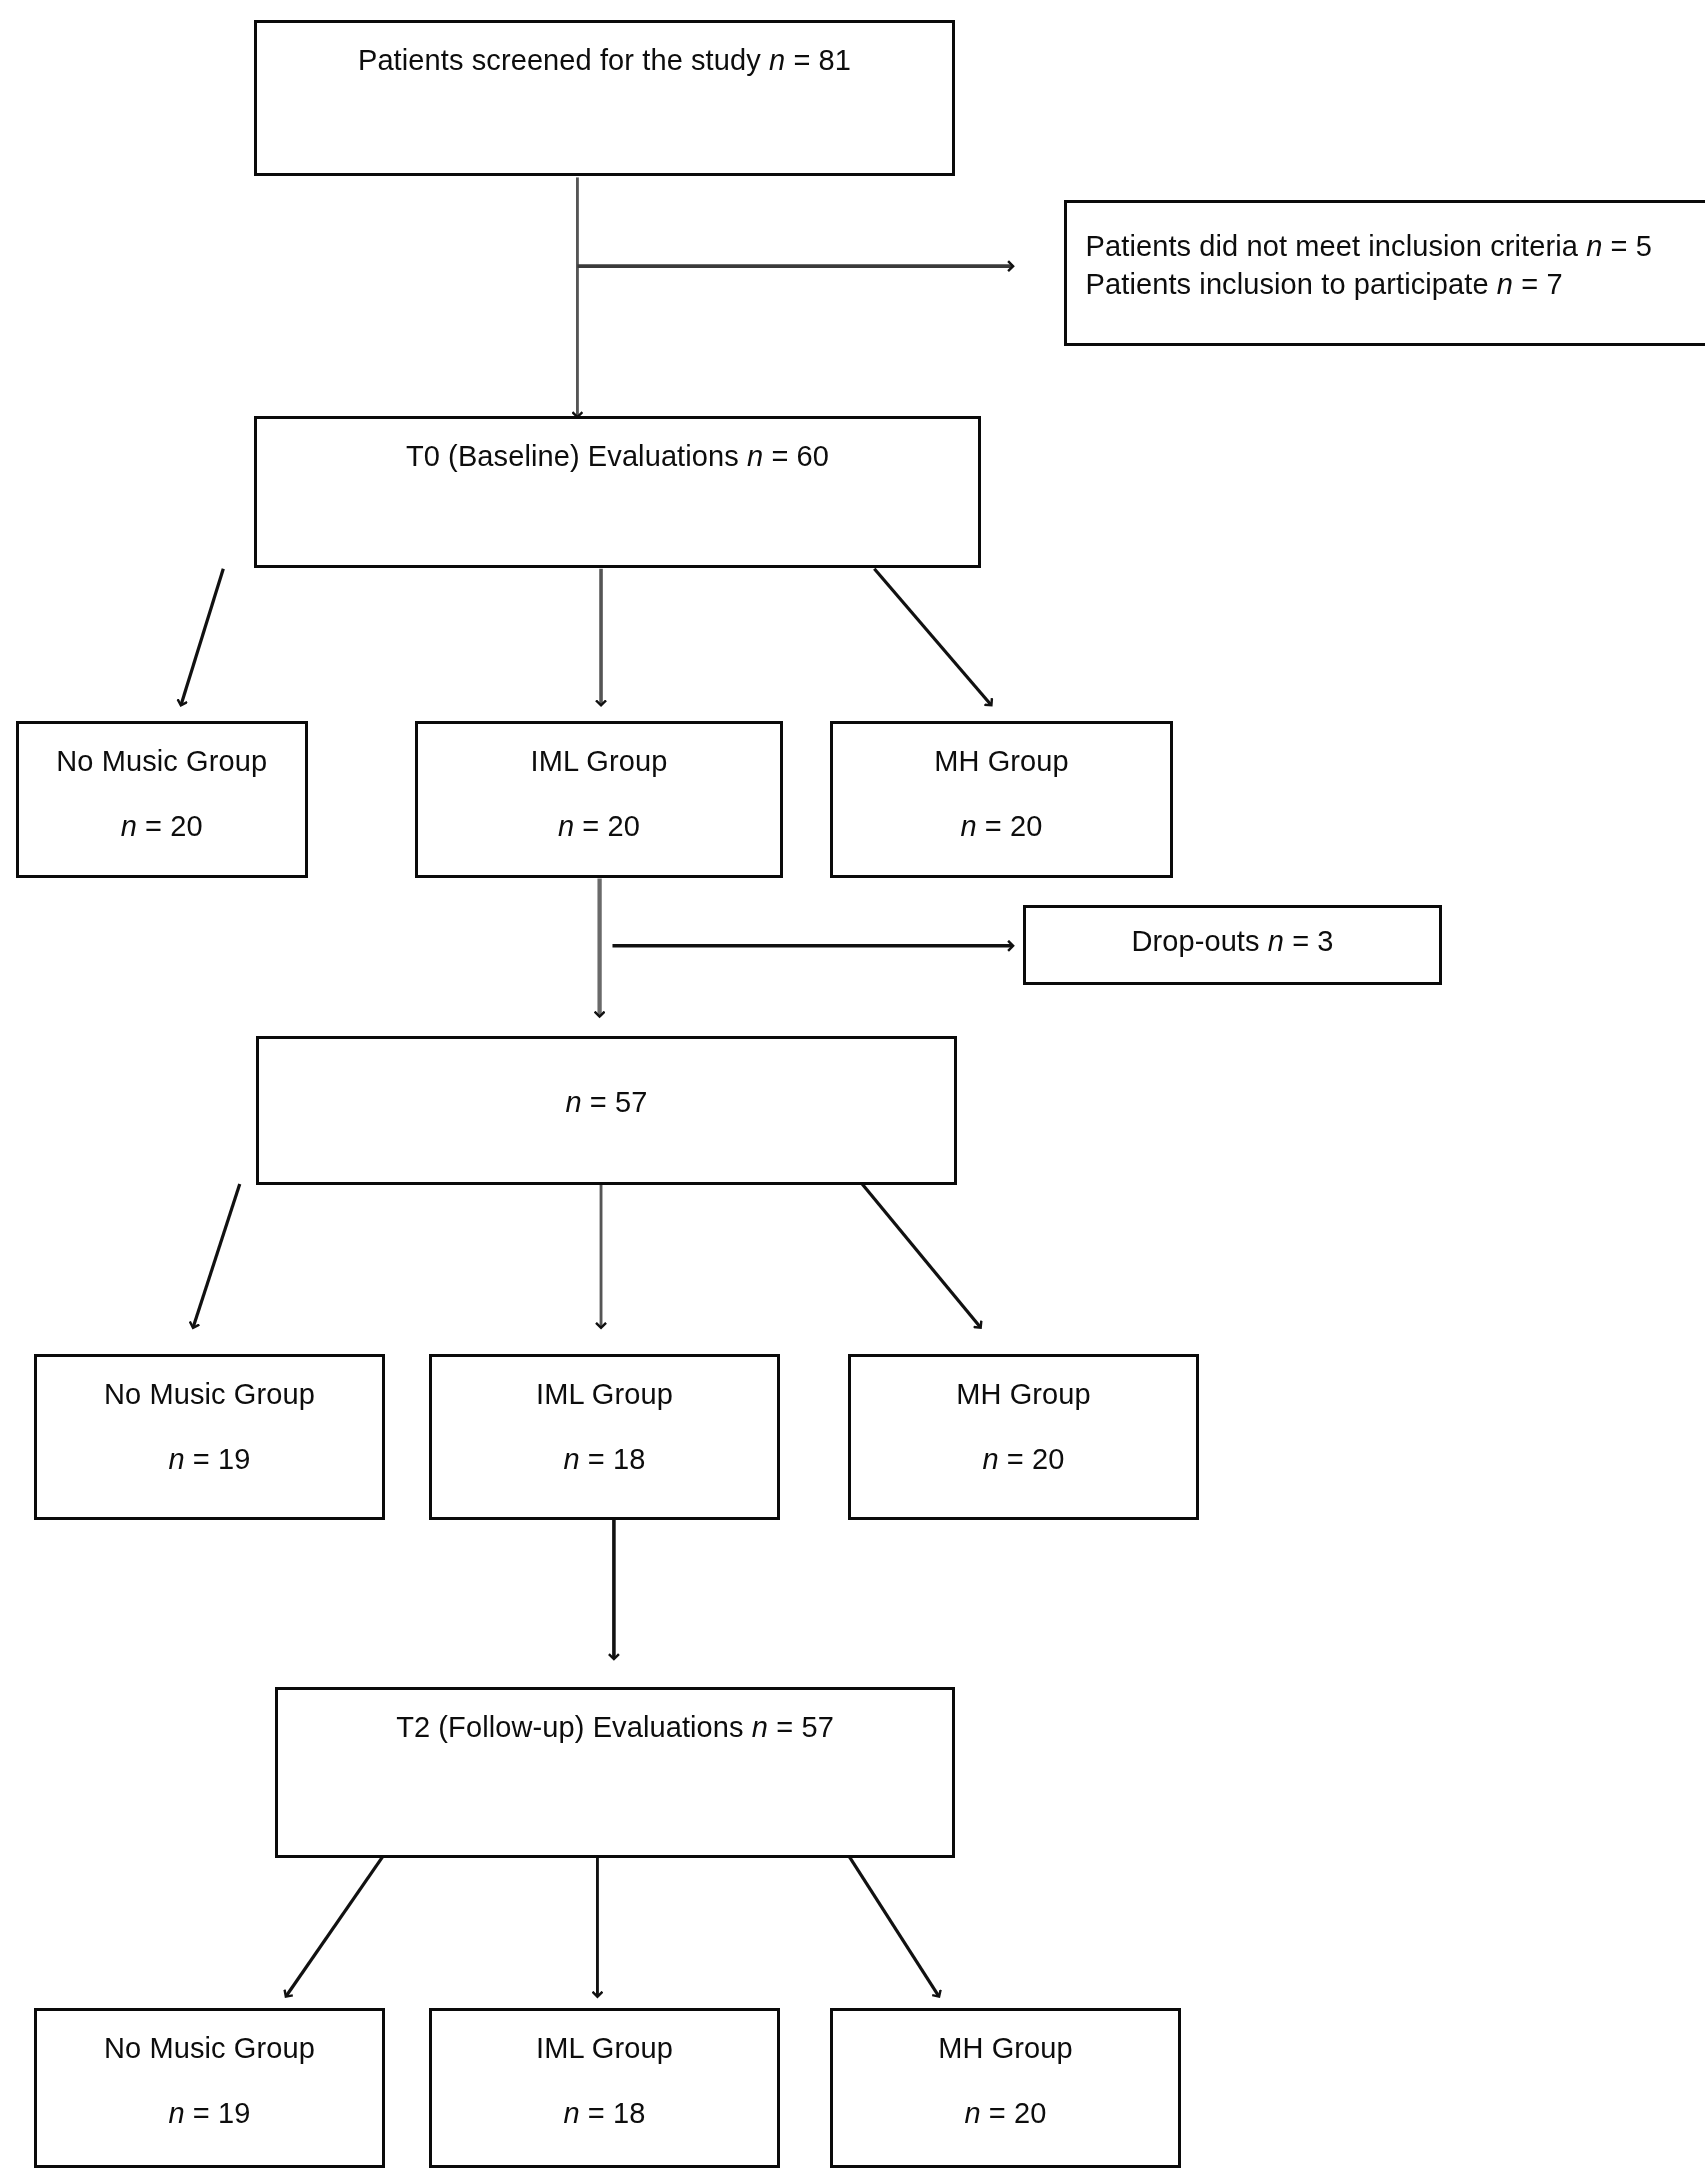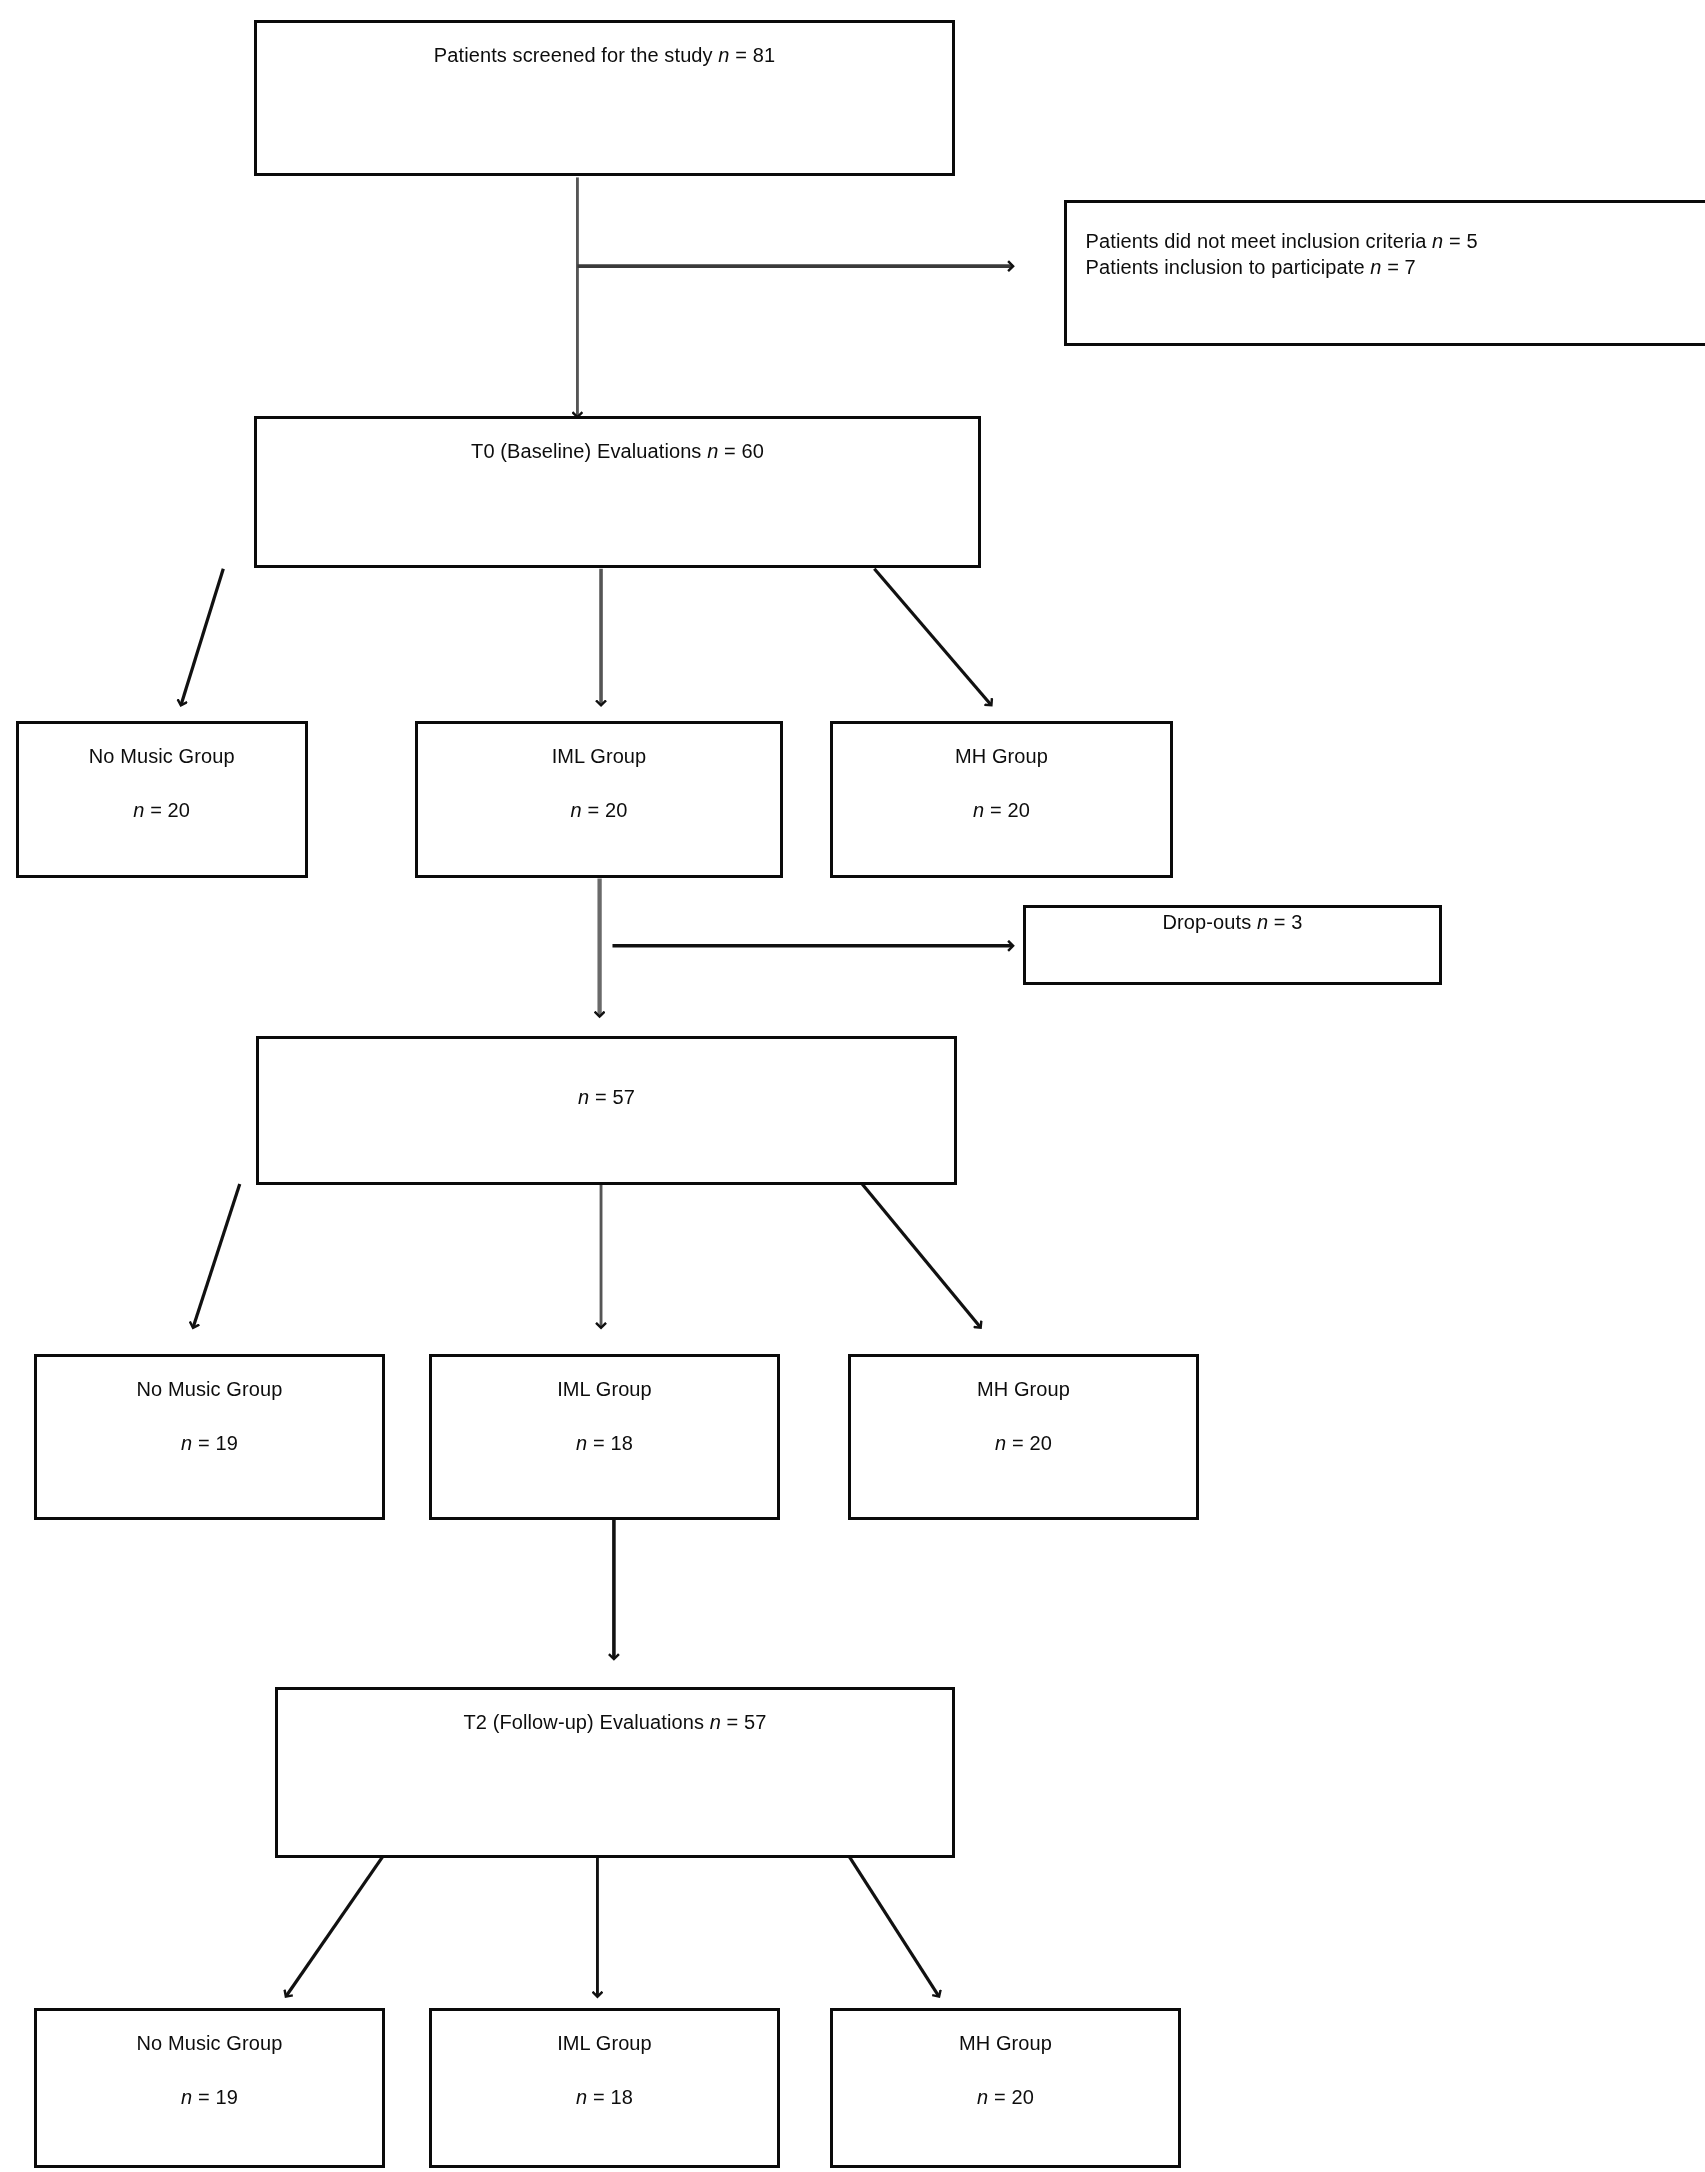--- a/index.html
+++ b/index.html
@@ -33,21 +33,21 @@
     flex-direction: column;
     align-items: center;
     padding-top: 18.6px;
     z-index: 2;
   }
   .node.align-left {
     align-items: flex-start;
     padding-left: 18.6px;
   }
   .line {
-    font-size: 20px;
+    font-size: 29px;
     line-height: 1.30;
     color: #0d0d0d;
     white-space: nowrap;
     letter-spacing: 0.1px;
   }
   .line.gap {
     margin-top: 28px;
   }
   .line i {
     font-style: italic;
@@ -123,21 +123,21 @@
     </div>
   </div>
 
   <div class="node" style="left:830px; top:721px; width:343px; height:157px;">
     <div class="line">MH Group</div>
     <div class="line gap">
       <i>n</i><span> = 20</span>
     </div>
   </div>
 
-  <div class="node" style="left:1023px; top:905px; width:419px; height:80px; padding-top:1px;">
+  <div class="node" style="left:1023px; top:905px; width:419px; height:80px; padding-top:15px;">
     <div class="line">
       <span>Drop-outs </span><i>n</i><span> = 3</span>
     </div>
   </div>
 
   <div class="node" style="left:256px; top:1036px; width:701px; height:149px; padding-top:17px;">
     <div class="line gap">
       <i>n</i><span> = 57</span>
     </div>
   </div>

